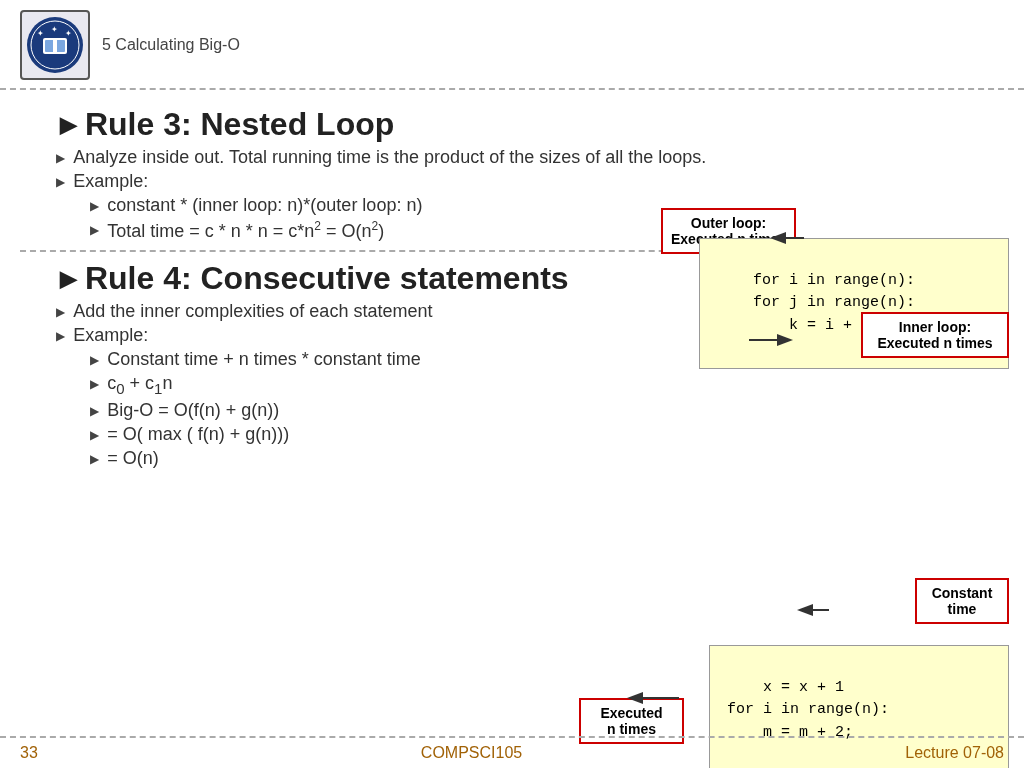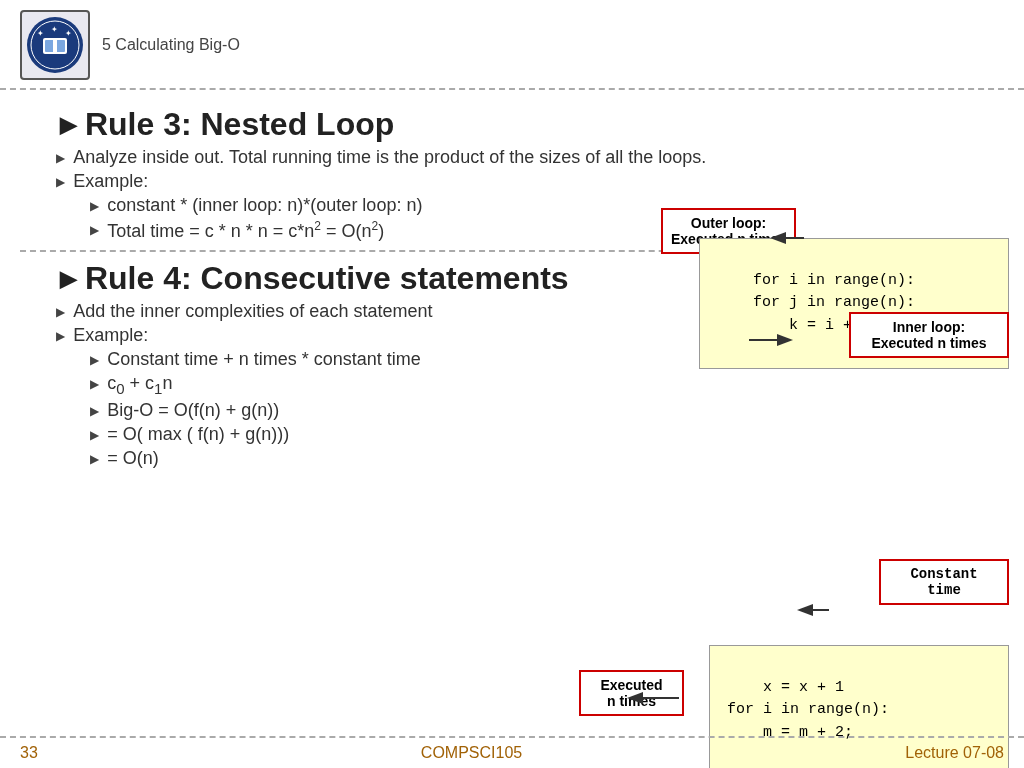--- a/index.html
+++ b/index.html
@@ -184,21 +184,21 @@
     <span style="white-space:pre;">Outer loop:
 Executed n times</span>
   </div>
 
   <div class="code-box" style="top: 148px; right: 15px; width: 310px;">
     <span>for i in range(n):
     for j in range(n):
         k = i + j</span>
   </div>
 
-  <div class="callout-box" style="top: 222px; right: 15px; width: 160px;">
+  <div class="callout-box" style="top: 222px; right: 15px; width: 148px;">
     <span style="white-space:pre;">Inner loop:
 Executed n times</span>
   </div>
 
   <svg style="position:absolute; top:130px; right:220px; width:80px; height:40px; overflow:visible;">
     <line x1="80" y1="18" x2="50" y2="18" stroke="#333" stroke-width="2" marker-end="url(#arr)"></line>
     <defs>
       <marker id="arr" markerWidth="8" markerHeight="8" refX="6" refY="3" orient="auto">
         <path d="M0,0 L0,6 L8,3 z" fill="#333"></path>
       </marker>
@@ -244,26 +244,26 @@
   <div class="sub-item indent">
     <span>Big-O = O(f(n) + g(n))</span>
   </div>
   <div class="sub-item indent">
     <span>= O( max ( f(n) + g(n)))</span>
   </div>
   <div class="sub-item indent">
     <span>= O(n)</span>
   </div>
 
-  <div class="callout-box" style="top: 469px; right: 15px; width: 130px; font-family: Liberation Mono, monospace;">
+  <div class="callout-box" style="top: 488px; right: 15px; width: 94px;">
     <span style="white-space:pre;">Constant
 time</span>
   </div>
 
-  <div class="callout-box" style="top: 580px; right: 340px; width: 105px;">
+  <div class="callout-box" style="top: 608px; right: 340px; width: 105px;">
     <span style="white-space:pre;">Executed
 n times</span>
   </div>
 
   <div class="code-box" style="top: 555px; right: 15px; width: 300px;">
     <span>x = x + 1
 for i in range(n):
     m = m + 2;</span>
   </div>
 

